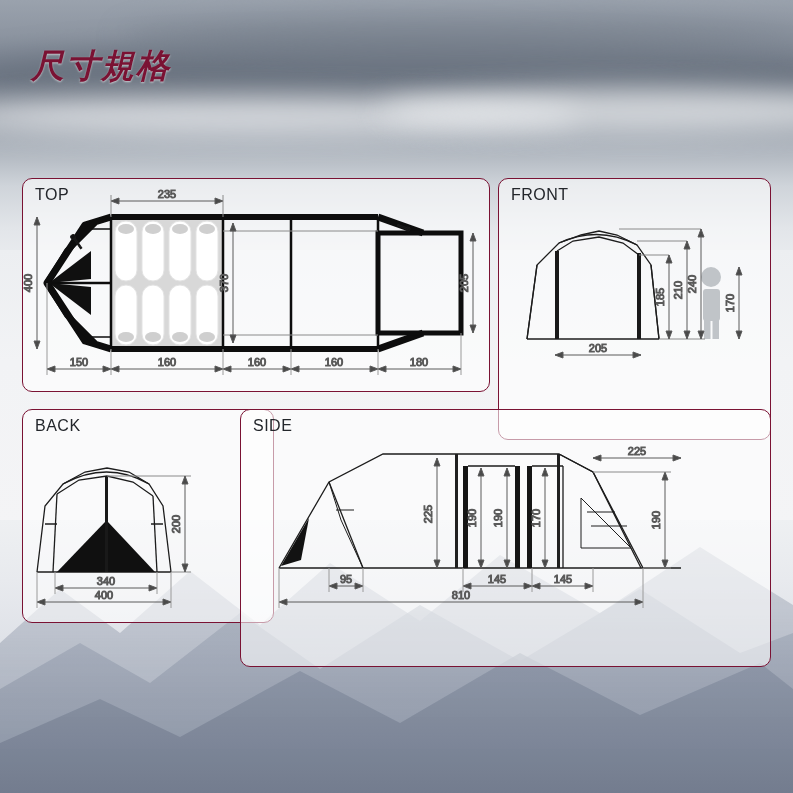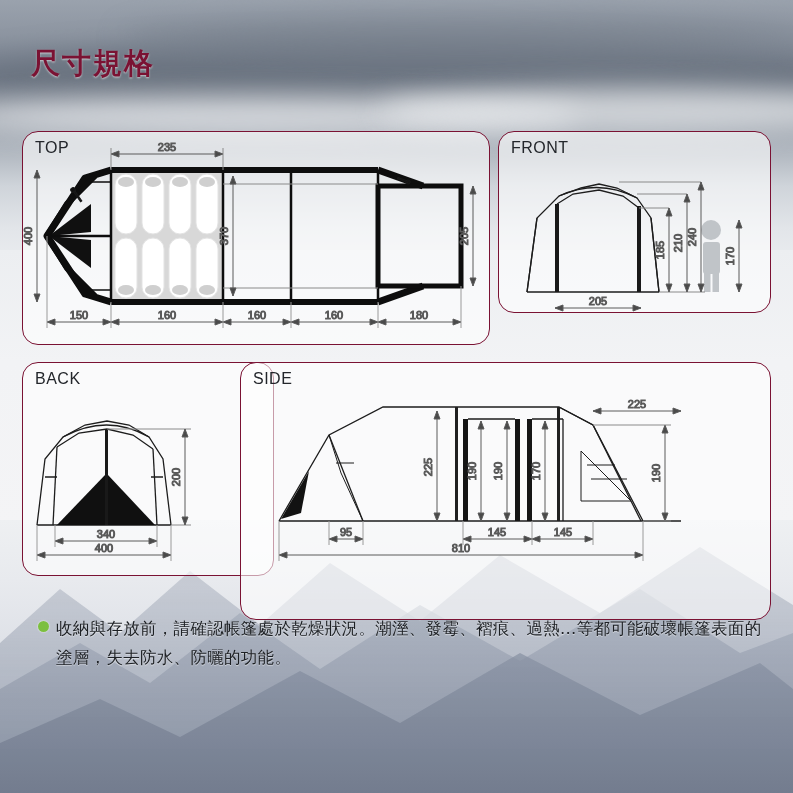--- a/index.html
+++ b/index.html
@@ -26,40 +26,42 @@
     background:linear-gradient(180deg,#eceef1 0%, #f2f3f5 40%, #f4f4f6 100%);
   }
   .lower{
     top:520px;height:273px;
     background:linear-gradient(180deg,#eef0f2 0%, #e8eaee 22%, #dfe2e8 45%, #d5d9e1 70%, #ccd1da 100%);
   }
   .mtn{position:absolute;opacity:.85;}
   
   #title{
     position:absolute;left:31px;top:44px;
-    font-size:29px;font-weight:bold;color:#7a1233;
+    font-size:33px;font-weight:bold;color:#7a1233;
     letter-spacing:2px;
     text-shadow:0 1px 2px rgba(255,255,255,.6);
+    font-style:italic;
   }
   
   .panel{
     position:absolute;
     border:1.6px solid #7a1233;
-    border-radius:16px;
+    border-radius:10px;
     background:rgba(255,255,255,0.58);
     box-sizing:border-box;
     overflow:hidden;
+    margin-top:47px;
   }
   .panel-label{
     position:absolute;top:7px;left:12px;
     font-size:16px;color:#23262b;letter-spacing:.5px;
     font-family:"Liberation Sans","DejaVu Sans",sans-serif;
   }
   #panel-top   {left:22px; top:131px; width:468px; height:214px;}
-  #panel-front {left:498px;top:131px; width:273px; height:182px;padding-left:30px;}
+  #panel-front {left:498px;top:131px; width:273px; height:262px;padding-left:30px;}
   #panel-back  {left:22px; top:362px; width:252px; height:214px;}
   #panel-side  {left:240px;top:362px; width:531px; height:258px;}
   svg.dwg{position:absolute;left:0;top:0;}
   
   #notes{position:absolute;left:38px;top:614px;width:740px;}
   .note{display:flex;align-items:flex-start;margin-bottom:13px;}
   .bullet{
     width:11px;height:11px;border-radius:50%;
     background:#7cbf3f;flex:0 0 auto;margin-top:7px;margin-right:7px;
     box-shadow:0 0 2px rgba(255,255,255,.9);
@@ -434,17 +436,13 @@
         <line x1="222" y1="158" x2="222" y2="182"></line>
         <line x1="291" y1="158" x2="291" y2="182"></line>
         <line x1="352" y1="158" x2="352" y2="182"></line>
         <line x1="402" y1="158" x2="402" y2="198"></line>
       </g>
     </g>
   </svg>
 </div>
 
 <div id="notes">
-  <div class="note">
-    <div class="bullet"></div>
-    <div class="note-text">收納與存放前，請確認帳篷處於乾燥狀況。潮溼、發霉、褶痕、過熱...等都可能破壞帳篷表面的塗層，失去防水、防曬的功能。</div>
-  </div>
 </div>
 
 </body></html>

